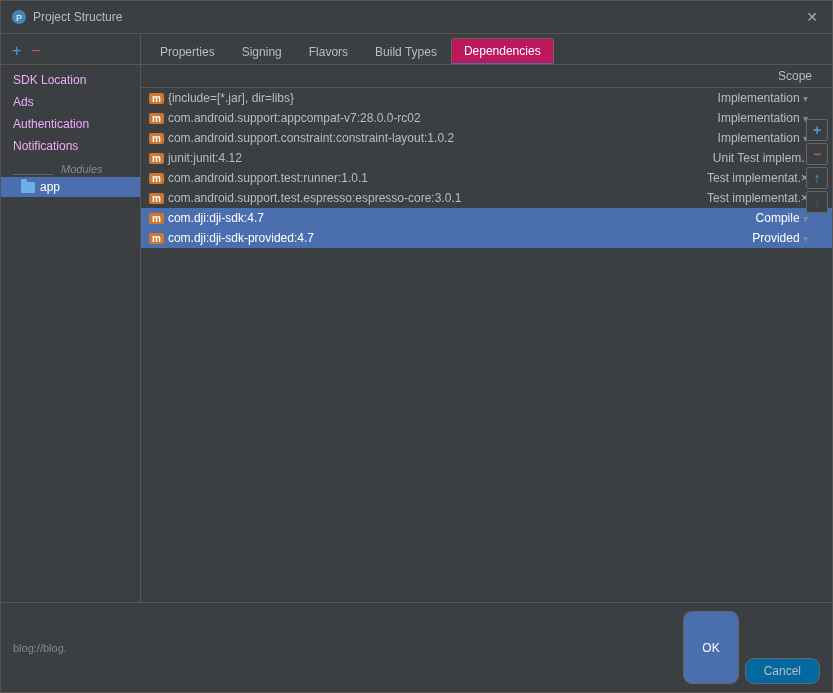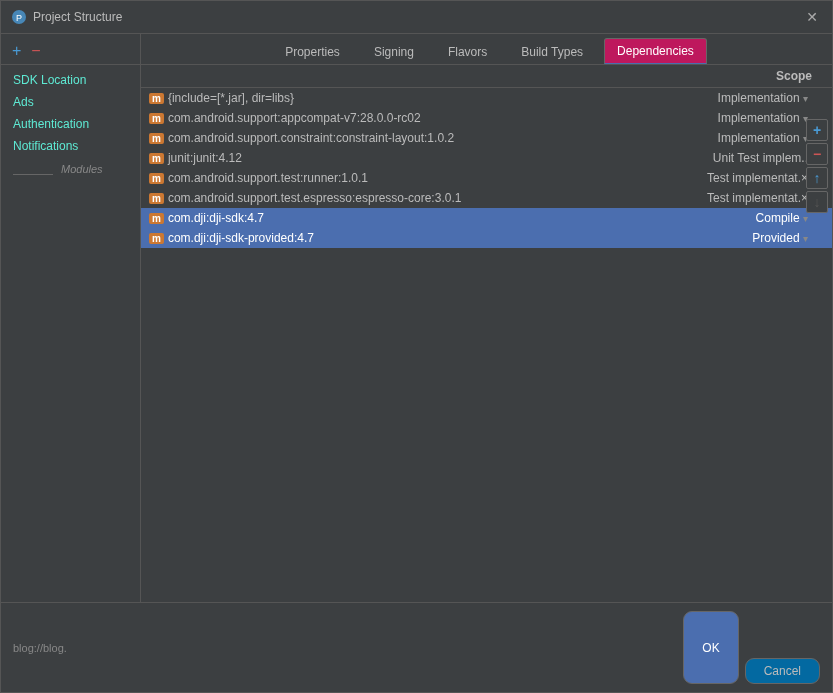--- a/index.html
+++ b/index.html
@@ -73,21 +73,21 @@
       border: none;
       cursor: pointer;
       font-size: 16px;
       color: #4a9ad4;
       padding: 1px 3px;
       line-height: 1;
     }
     .toolbar-btn.red { color: #cc5555; }
     .nav-item {
       padding: 4px 12px;
-      color: #5eead4;
+      color: #f0abfc;
       cursor: pointer;
       font-size: 12px;
       white-space: nowrap;
       overflow: hidden;
       text-overflow: ellipsis;
     }
     .nav-section-label {
       padding: 6px 12px 2px 12px;
       color: #888;
       font-size: 11px;
@@ -136,22 +136,21 @@
       flex: 1;
       display: flex;
       flex-direction: column;
       background: #3c3f41;
     }
     .tabs-bar {
       display: flex;
       align-items: flex-end;
       padding: 4px 0 0 6px;
       border-bottom: 1px solid #555;
-      gap: 8px;
-      justify-content: center;
+      gap: 1px;
     }
     .tab {
       padding: 5px 12px;
       cursor: pointer;
       color: #bbb;
       font-size: 12px;
       border: 1px solid transparent;
       border-bottom: none;
       border-radius: 3px 3px 0 0;
       background: transparent;
@@ -178,21 +177,21 @@
       border-collapse: collapse;
       font-size: 12px;
     }
     .dep-table thead tr {
       background: #3c3f41;
       border-bottom: 1px solid #555;
     }
     .dep-table th {
       padding: 4px 8px;
       color: #bbb;
-      font-weight: bold;
+      font-weight: normal;
       text-align: left;
     }
     .dep-table th.scope-col {
       text-align: right;
       padding-right: 4px;
     }
     .dep-table td {
       padding: 3px 8px;
       color: #bbb;
       white-space: nowrap;
@@ -308,20 +307,24 @@
         <button class="toolbar-btn">+</button>
         <button class="toolbar-btn red">−</button>
       </div>
       <div class="nav-item">SDK Location</div>
       <div class="nav-item">Ads</div>
       <div class="nav-item">Authentication</div>
       <div class="nav-item">Notifications</div>
       <div class="nav-section-label">
         <span>Modules</span>
       </div>
+      <div class="module-item selected">
+        <span class="folder-icon"></span>
+        <span>app</span>
+      </div>
     </div>
 
     <div class="right-panel">
 
       <div class="tabs-bar">
         <div class="tab">Properties</div>
         <div class="tab">Signing</div>
         <div class="tab">Flavors</div>
         <div class="tab">Build Types</div>
         <div class="tab active">Dependencies</div>

